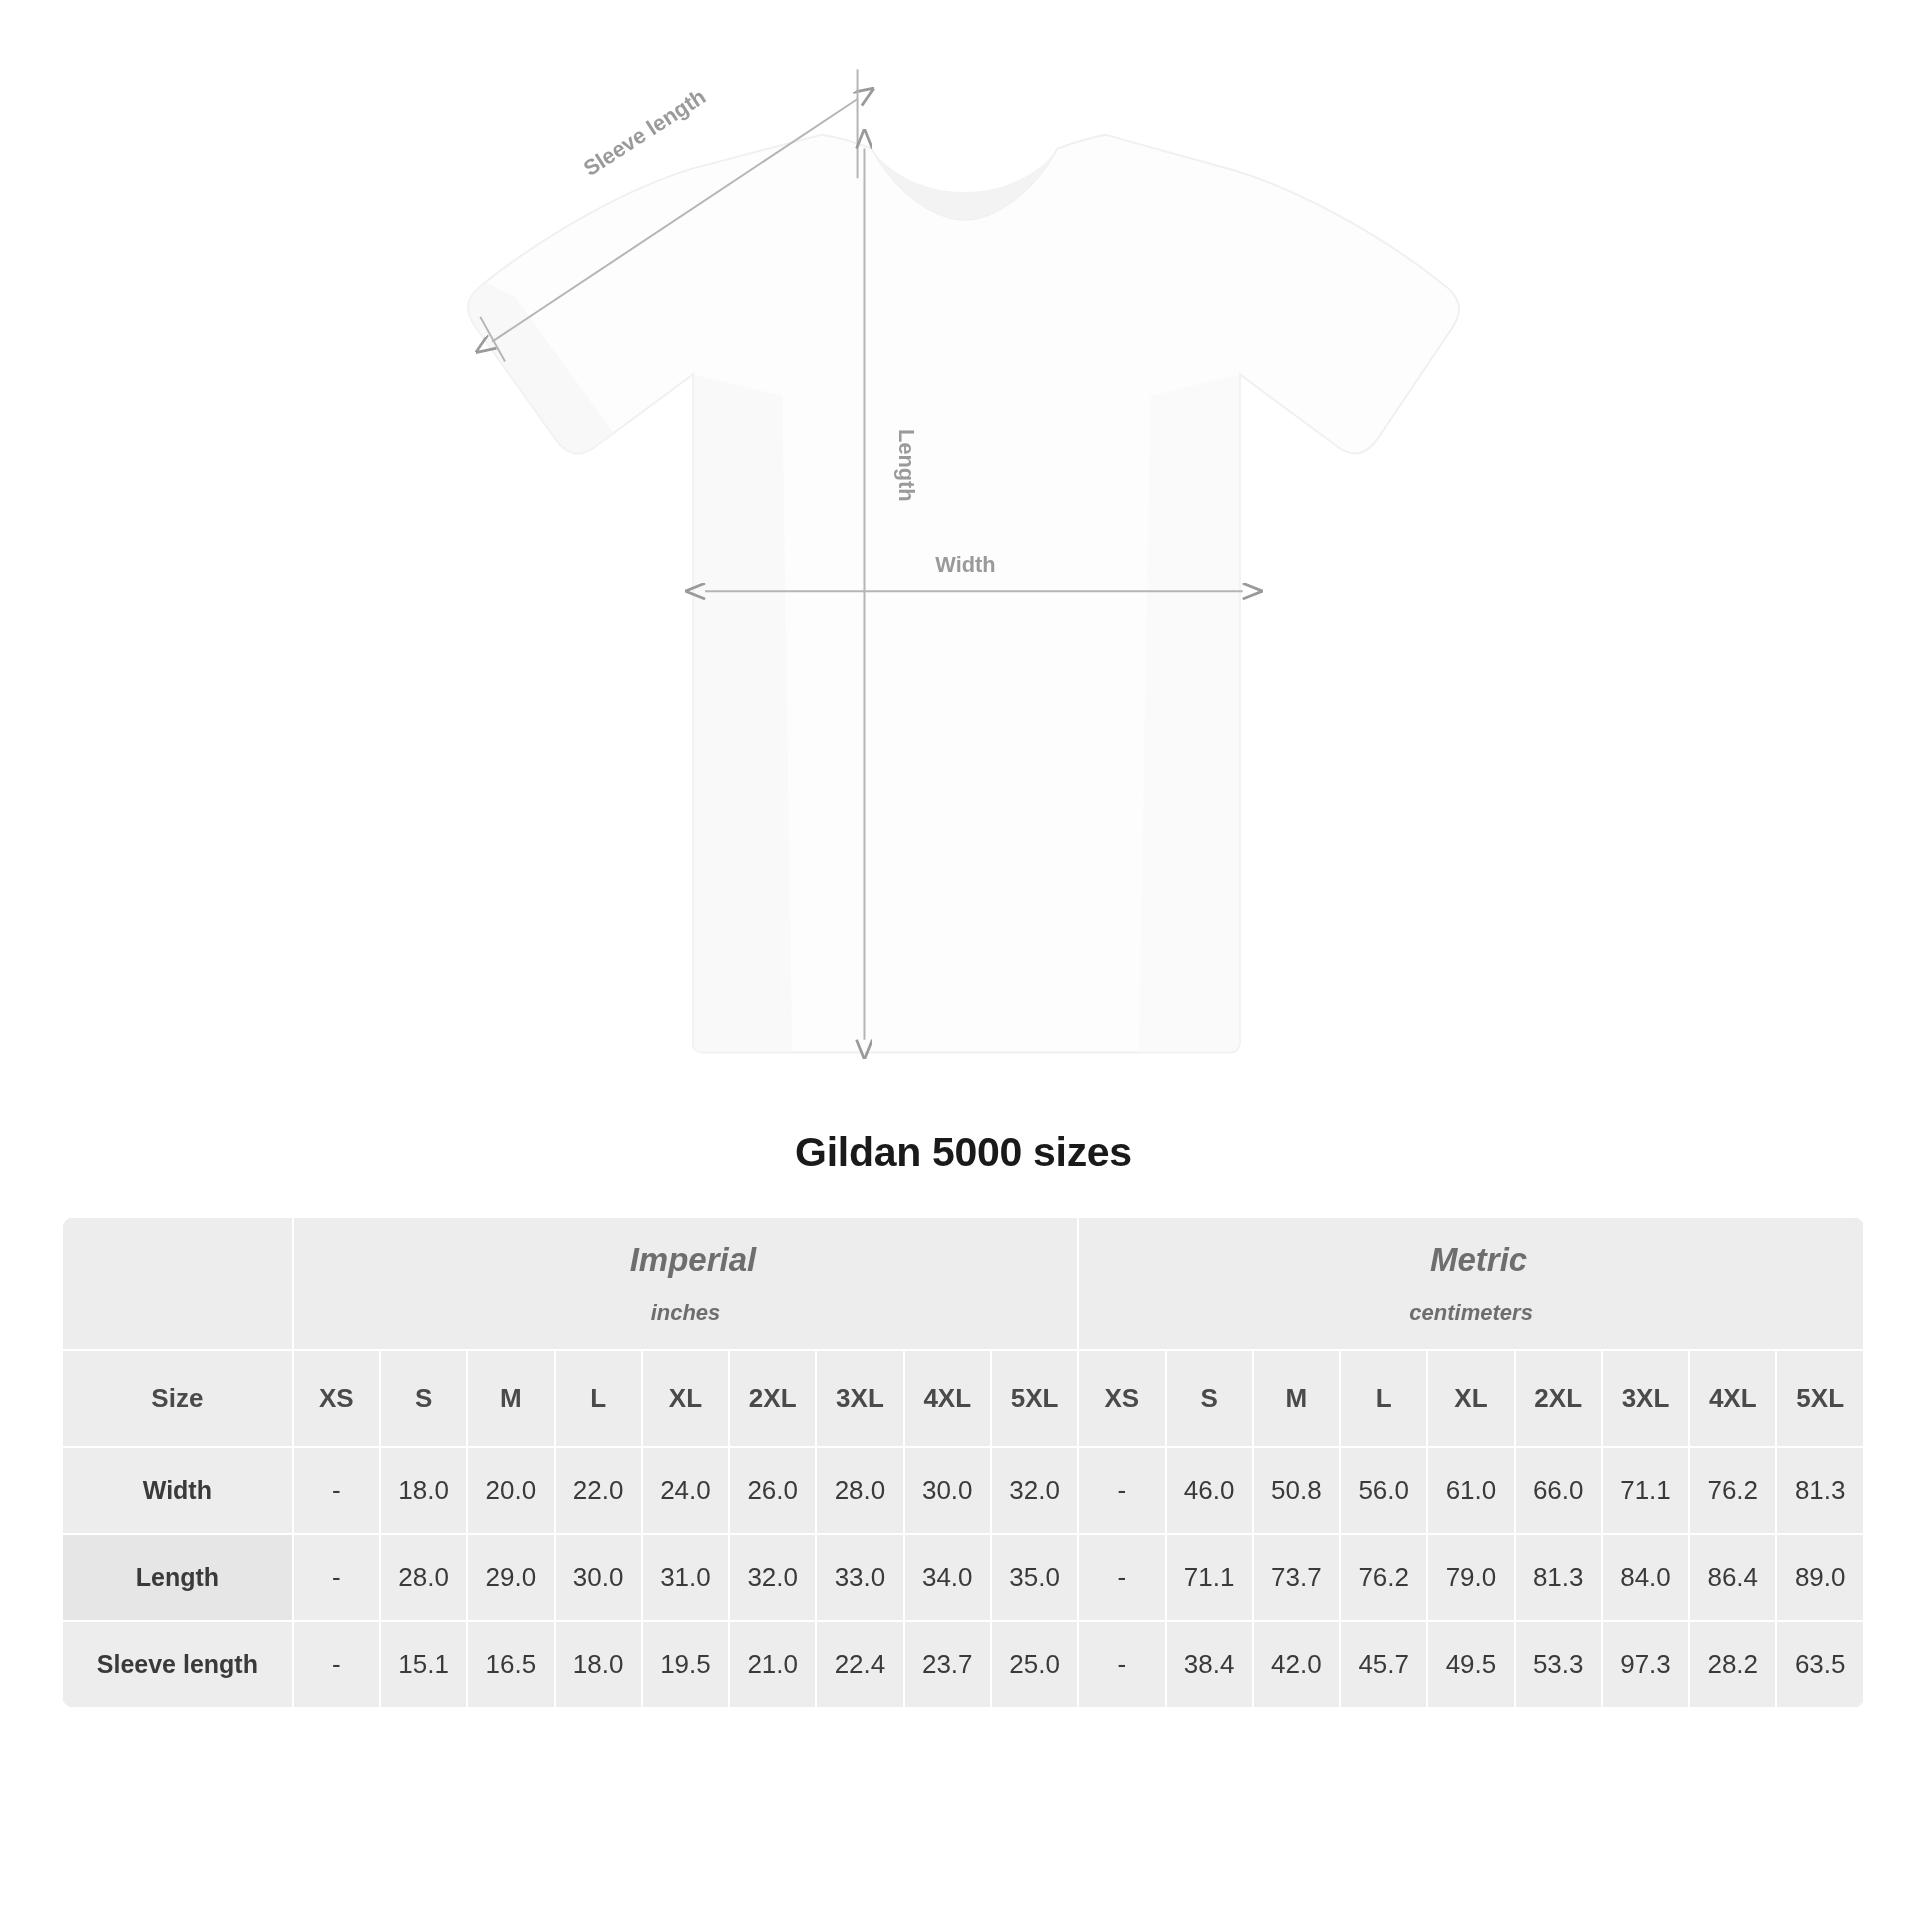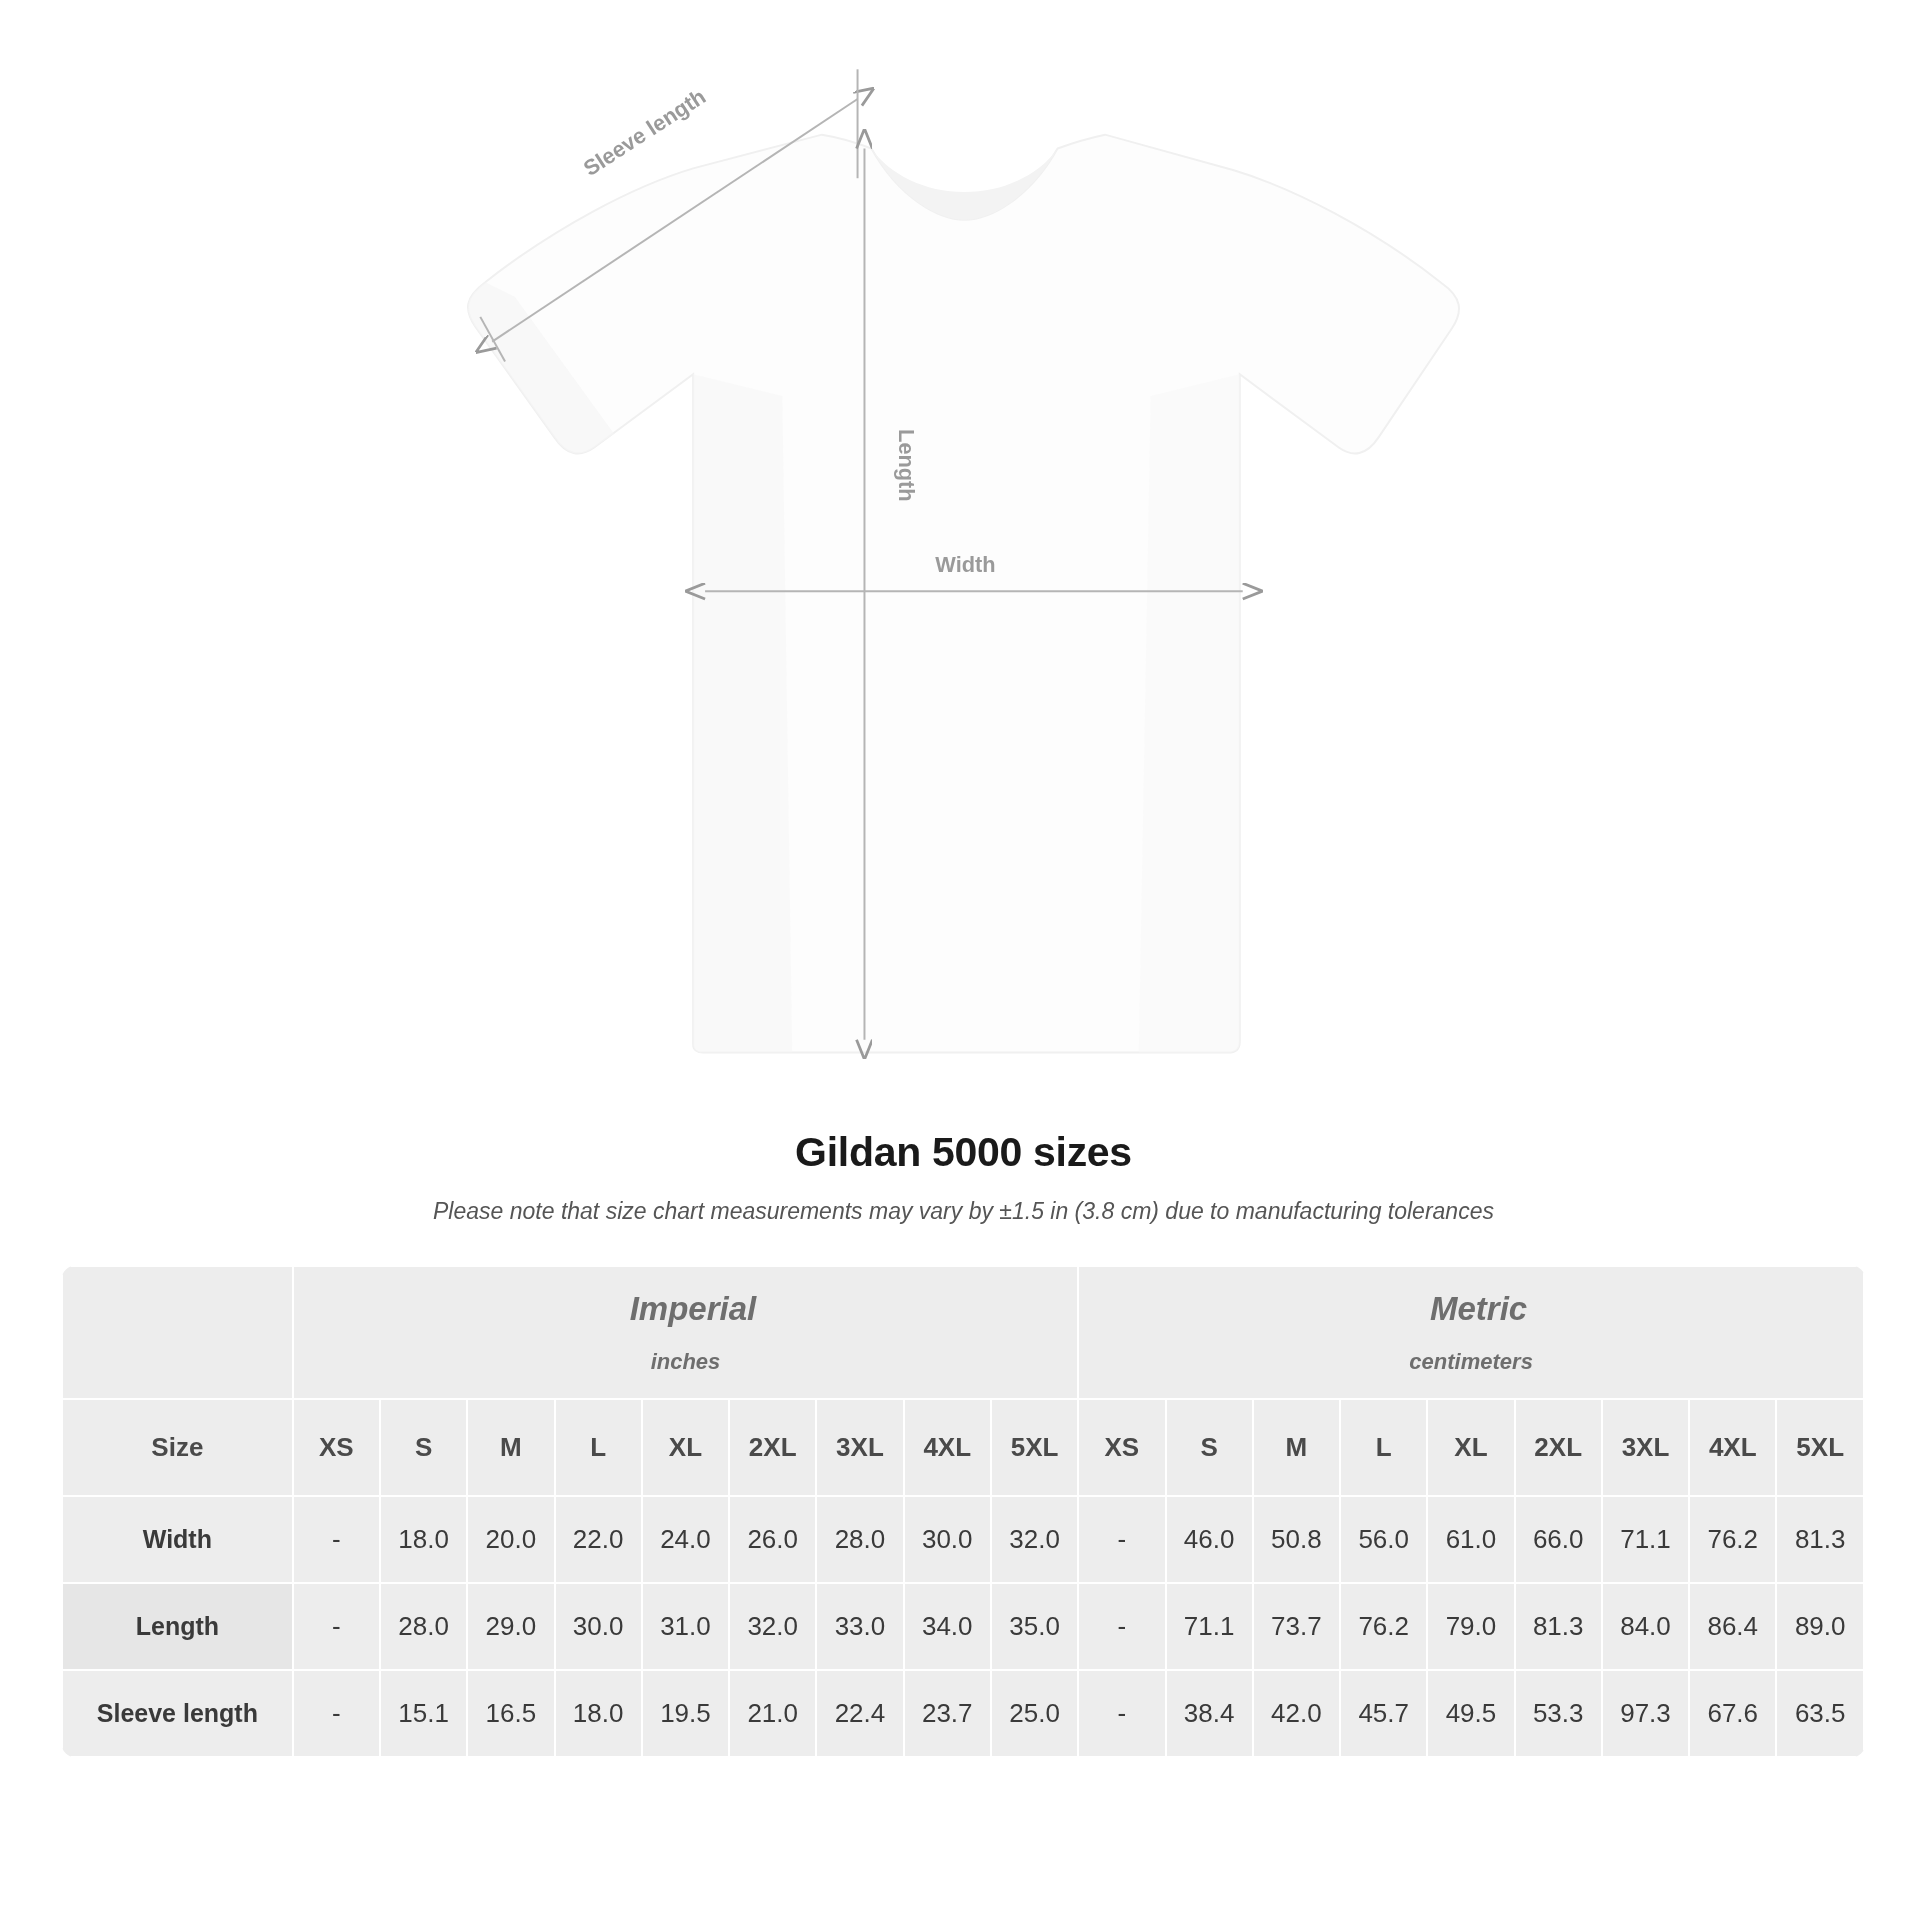--- a/index.html
+++ b/index.html
@@ -185,21 +185,20 @@
 
       <g>
         <line x1="712" y1="597" x2="1255" y2="597" stroke="#b5b5b5" stroke-width="2" marker-start="url(#arrL)" marker-end="url(#arrR)"></line>
         <text class="dim-label" x="975" y="578" text-anchor="middle">Width</text>
       </g>
     </svg>
   </div>
 
   <div class="title-block">
     <div class="chart-title">Gildan 5000 sizes</div>
-    <div class="chart-note">Please note that size chart measurements may vary by ±1.5 in (3.8 cm) due to manufacturing tolerances</div>
   </div>
 
   <div class="table-wrap">
     <table class="size-table">
       <colgroup>
         <col class="labelcol">
         <col class="datacol">
           <col class="datacol">
           <col class="datacol">
           <col class="datacol">
@@ -306,21 +305,21 @@
           <td class="datacell">22.4</td>
           <td class="datacell">23.7</td>
           <td class="datacell">25.0</td>
           <td class="datacell">-</td>
           <td class="datacell">38.4</td>
           <td class="datacell">42.0</td>
           <td class="datacell">45.7</td>
           <td class="datacell">49.5</td>
           <td class="datacell">53.3</td>
           <td class="datacell">97.3</td>
-          <td class="datacell">67.6</td>
+          <td class="datacell">28.2</td>
           <td class="datacell">63.5</td>
         </tr>
       </tbody>
     </table>
   </div>
 
 </div>
 
 
 </body></html>

